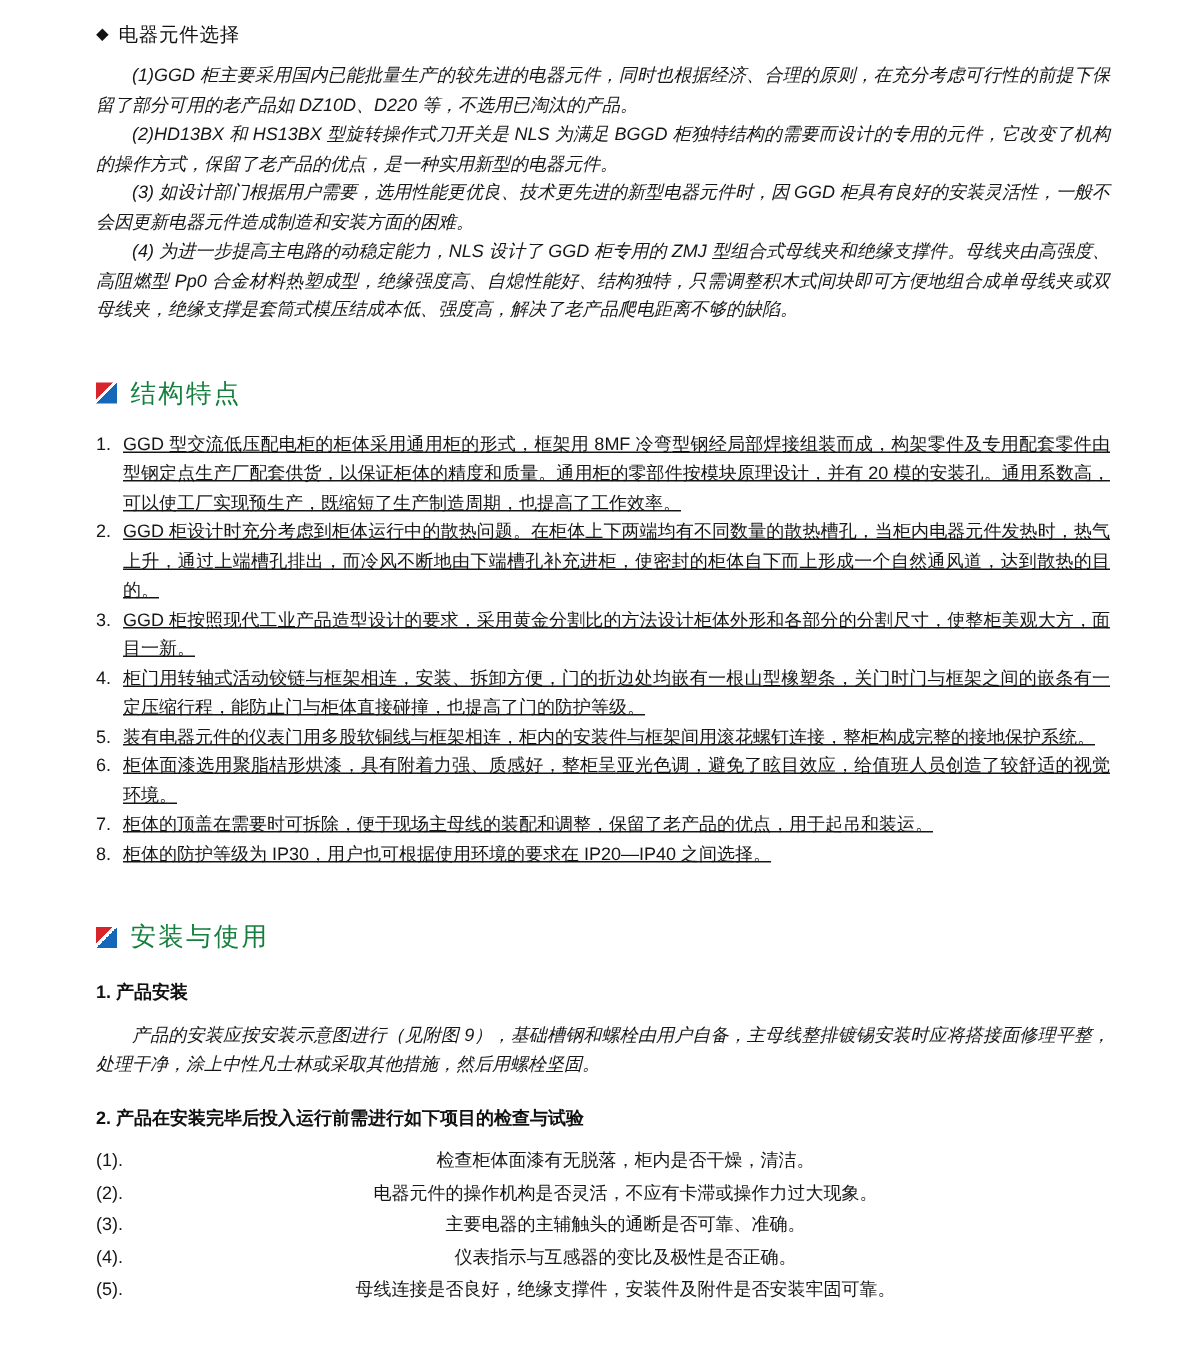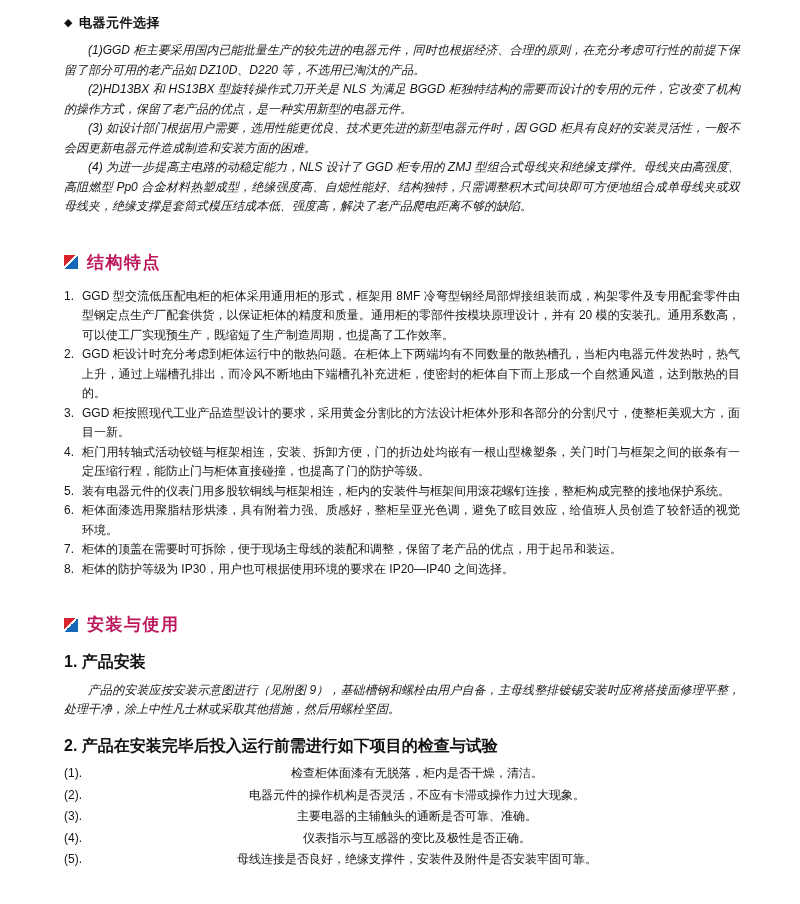--- a/index.html
+++ b/index.html
@@ -9,45 +9,45 @@
     color:#161616;
     -webkit-font-smoothing:antialiased;
   }
   .page{padding:14px 60px 0 64px;}
   
   .body-text{font-size:12px;line-height:19.5px;text-align:justify;}
   p{margin:0;font-style:italic;}
   .indent{text-indent:2em;}
   
   .h-elec{
-    font-size:13px;font-weight:bold;color:#111;
+    font-size:13px;font-weight:normal;color:#111;
     margin:0 0 9px 0;letter-spacing:0.5px;
   }
   .h-elec .diamond{font-size:11px;margin-right:6px;position:relative;top:-1px;}
   
   .sec-head{
     display:flex;align-items:center;
     margin:34px 0 13px 0;
   }
   .sec-head .marker{
     width:14px;height:14px;display:inline-block;margin-right:9px;
     background:linear-gradient(135deg,#d8252b 0%,#d8252b 40%,#ffffff 40%,#ffffff 50%,#1568b8 50%,#1568b8 100%);
   }
   .sec-head .sec-title{
-    font-size:17px;font-weight:bold;color:#be185d;letter-spacing:1.5px;
+    font-size:17px;font-weight:normal;color:#15803d;letter-spacing:1.5px;
   }
   
   .num-item{display:flex;font-size:12px;line-height:19.5px;}
   .num-item .num{flex:0 0 auto;min-width:14px;white-space:nowrap;padding-right:4px;}
-  .num-item .txt{flex:1 1 auto;text-align:justify;}
+  .num-item .txt{flex:1 1 auto;text-align:justify;text-decoration:underline;}
   .check-item{display:flex;font-size:12px;line-height:19.5px;margin-bottom:2px;}
   .check-item .num{flex:0 0 auto;min-width:24px;white-space:nowrap;padding-right:6px;}
   .check-item .txt{flex:1 1 auto;text-align:center;}
   
-  .sub-head{font-size:16px;font-weight:bold;margin:16px 0 9px 0;color:#111;}
+  .sub-head{font-size:12px;font-weight:bold;margin:16px 0 9px 0;color:#111;}
 </style>
 </head>
 <body>
 
 <div class="page">
 
   <div class="h-elec">
     <span class="diamond">◆</span><span>电器元件选择</span>
   </div>
   <div class="body-text">

